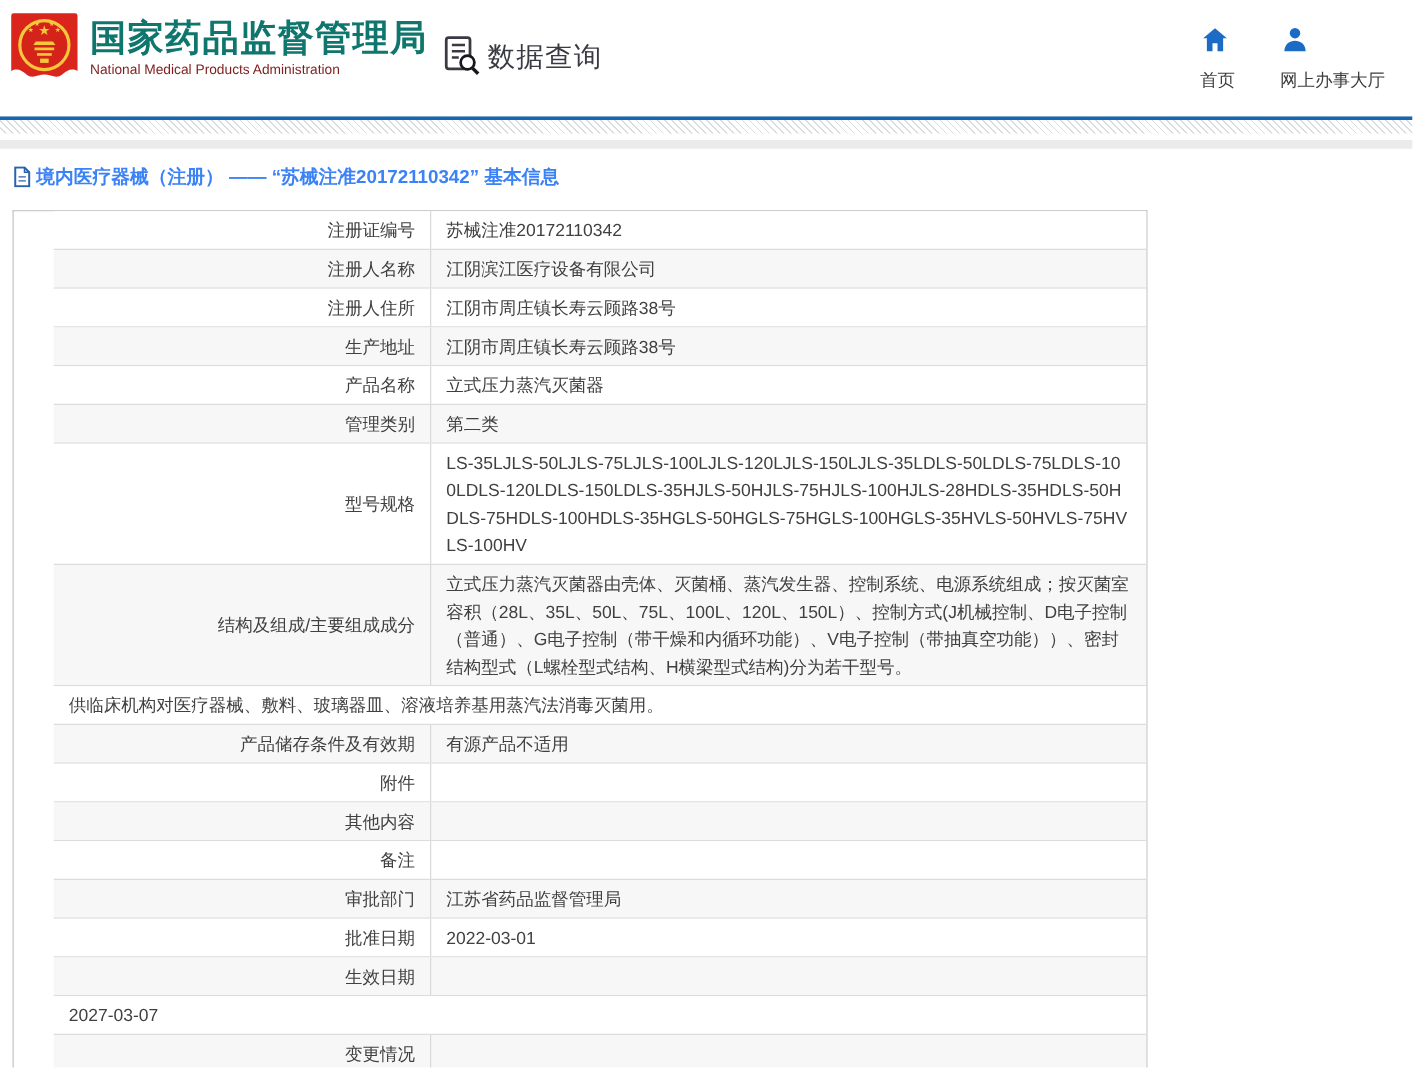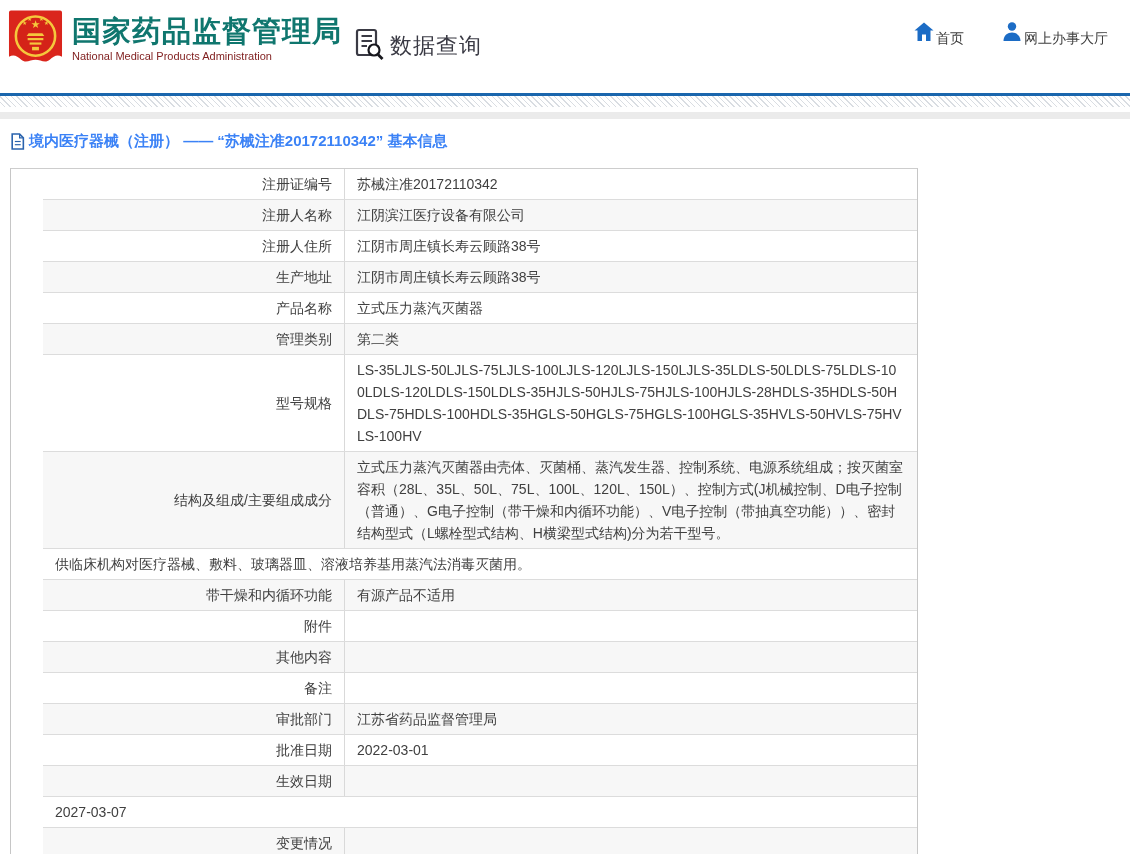--- a/index.html
+++ b/index.html
@@ -13,21 +13,21 @@
   .header { position:relative; height:93px; background:#fff; }
   .logo-block { position:absolute; left:8px; top:9px; display:flex; align-items:flex-start; }
   .emblem { width:55px; height:63px; }
   .org-names { margin-left:9px; padding-top:6px; }
   .org-cn { font-size:29px; font-weight:bold; color:#0f766e; letter-spacing:1px; line-height:32px; }
   .org-en { font-size:11px; color:#7f1d1d; margin-top:3px; }
   .query-block { position:absolute; left:352px; top:27px; display:flex; align-items:center; }
   .query-icon { width:33px; height:33px; }
   .query-label { font-size:22px; color:#3a3a44; font-weight:500; margin-left:5px; letter-spacing:1px; }
   .top-nav { position:absolute; right:22px; top:20px; display:flex; gap:36px; }
-  .nav-item { display:flex; flex-direction:row; align-items:flex-end; cursor:pointer; }
+  .nav-item { display:flex; flex-direction:column; align-items:flex-start; cursor:pointer; }
   .nav-icon { width:24px; height:24px; }
   .nav-label { font-size:14px; color:#3d3d3d; margin-top:7px; white-space:nowrap; }
   
   .blue-line { height:3px; background:#1a66ad; }
   .hatch-band {
     height:11px;
     background:repeating-linear-gradient(45deg,#ffffff 0px,#ffffff 3px,#d9dde2 3px,#d9dde2 4px);
   }
   .white-gap { height:5px; background:#fff; }
   .gray-band { height:7px; background:#ebebeb; }
@@ -192,21 +192,21 @@
       <div class="tvalue">
         <div class="inner">立式压力蒸汽灭菌器由壳体、灭菌桶、蒸汽发生器、控制系统、电源系统组成；按灭菌室容积（28L、35L、50L、75L、100L、120L、150L）、控制方式(J机械控制、D电子控制（普通）、G电子控制（带干燥和内循环功能）、V电子控制（带抽真空功能））、密封结构型式（L螺栓型式结构、H横梁型式结构)分为若干型号。</div>
       </div>
     </div>
     <div class="trow">
       <div class="tvalue">
         <div class="inner">供临床机构对医疗器械、敷料、玻璃器皿、溶液培养基用蒸汽法消毒灭菌用。</div>
       </div>
     </div>
     <div class="trow alt">
-      <div class="tlabel">带干燥和内循环功能</div>
+      <div class="tlabel">产品储存条件及有效期</div>
       <div class="tvalue">
         <div class="inner">有源产品不适用</div>
       </div>
     </div>
     <div class="trow">
       <div class="tlabel">附件</div>
       <div class="tvalue">
         <div class="inner"></div>
       </div>
     </div>

